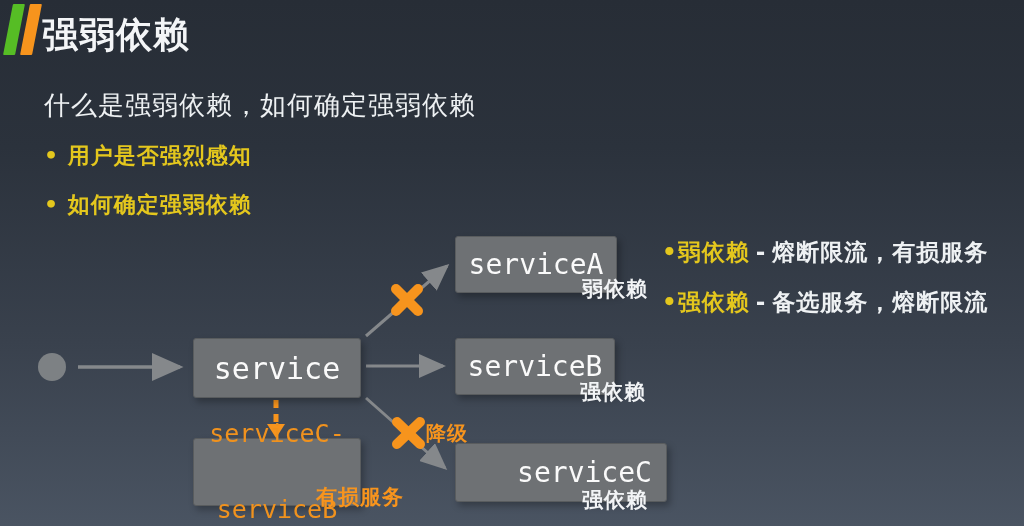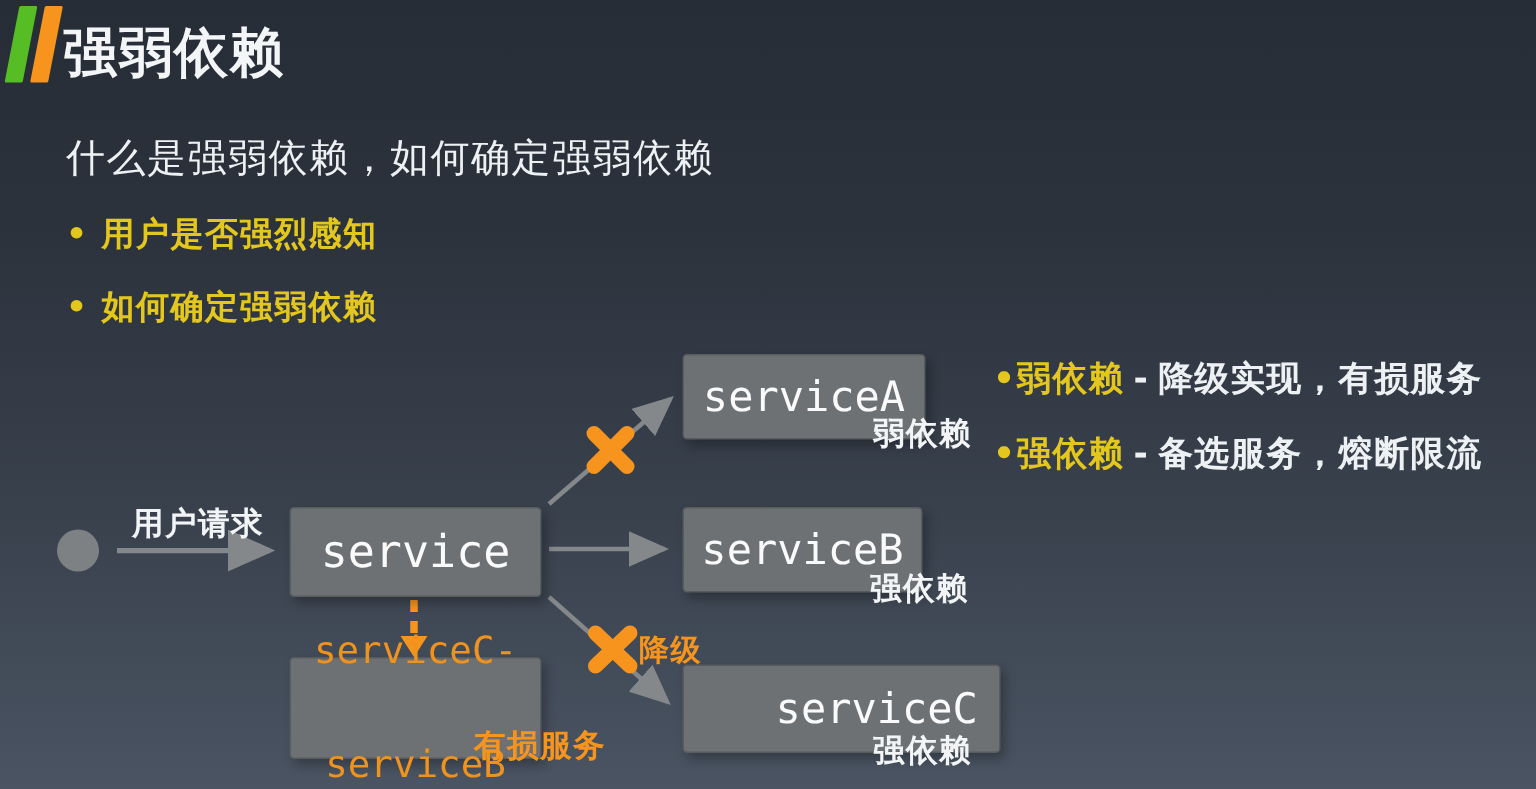--- a/index.html
+++ b/index.html
@@ -79,21 +79,21 @@
     <div class="bar green"></div>
     <div class="bar orange"></div>
   </div>
   <div class="title">强弱依赖</div>
   <div class="subtitle">什么是强弱依赖，如何确定强弱依赖</div>
 
   <div class="bullet-line bullet-1">• 用户是否强烈感知</div>
   <div class="bullet-line bullet-2">• 如何确定强弱依赖</div>
 
   <div class="legend-line legend-1">
-    <span class="term">•</span><span class="term">弱依赖</span><span class="sep">-</span><span class="desc">降级实现，有损服务</span>
+    <span class="term">•</span><span class="term">弱依赖</span><span class="sep">-</span><span class="desc">熔断限流，有损服务</span>
   </div>
   <div class="legend-line legend-2">
     <span class="term">•</span><span class="term">强依赖</span><span class="sep">-</span><span class="desc">备选服务，熔断限流</span>
   </div>
 
   <svg class="overlay" width="1024" height="526" viewBox="0 0 1024 526">
     <defs>
       <marker id="arrow-gray" markerWidth="10" markerHeight="8" refX="8" refY="4" orient="auto">
         <path d="M0,0 L9,4 L0,8 Z" fill="#85888b"></path>
       </marker>
@@ -128,20 +128,19 @@
 
   <div class="node node-service">service</div>
   <div class="node node-serviceA">serviceA</div>
   <div class="node node-serviceB">serviceB</div>
   <div class="node node-serviceC">serviceC</div>
   <div class="node node-degrade">
     <span>serviceC-</span>
     <span>serviceB</span>
   </div>
 
-  <div class="lbl lbl-white lbl-request">用户请求</div>
   <div class="lbl lbl-white lbl-weakA">弱依赖</div>
   <div class="lbl lbl-white lbl-strongB">强依赖</div>
   <div class="lbl lbl-white lbl-strongC">强依赖</div>
   <div class="lbl lbl-orange lbl-down">降级</div>
   <div class="lbl lbl-orange lbl-backup">有损服务</div>
 
 </div>
 
 </body></html>

